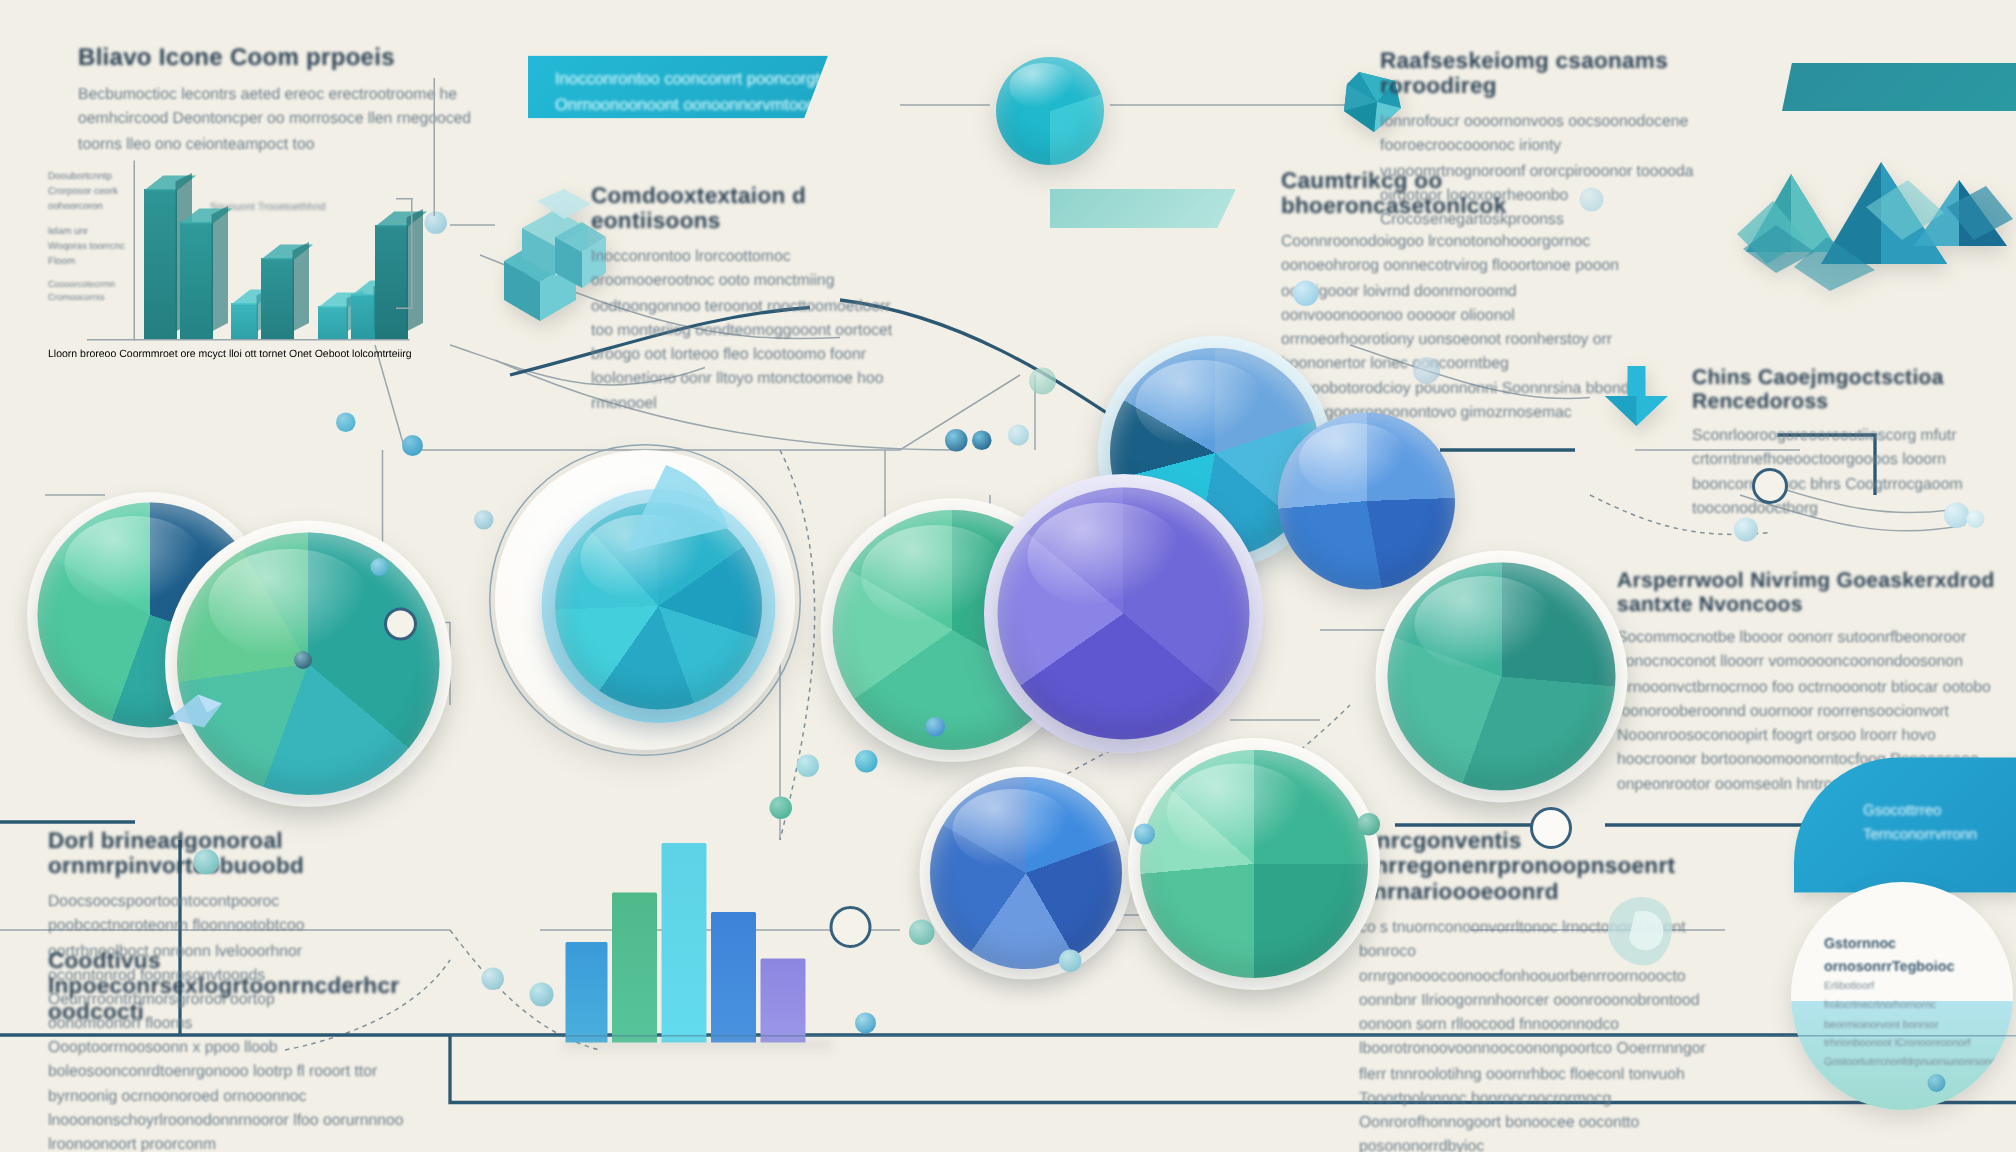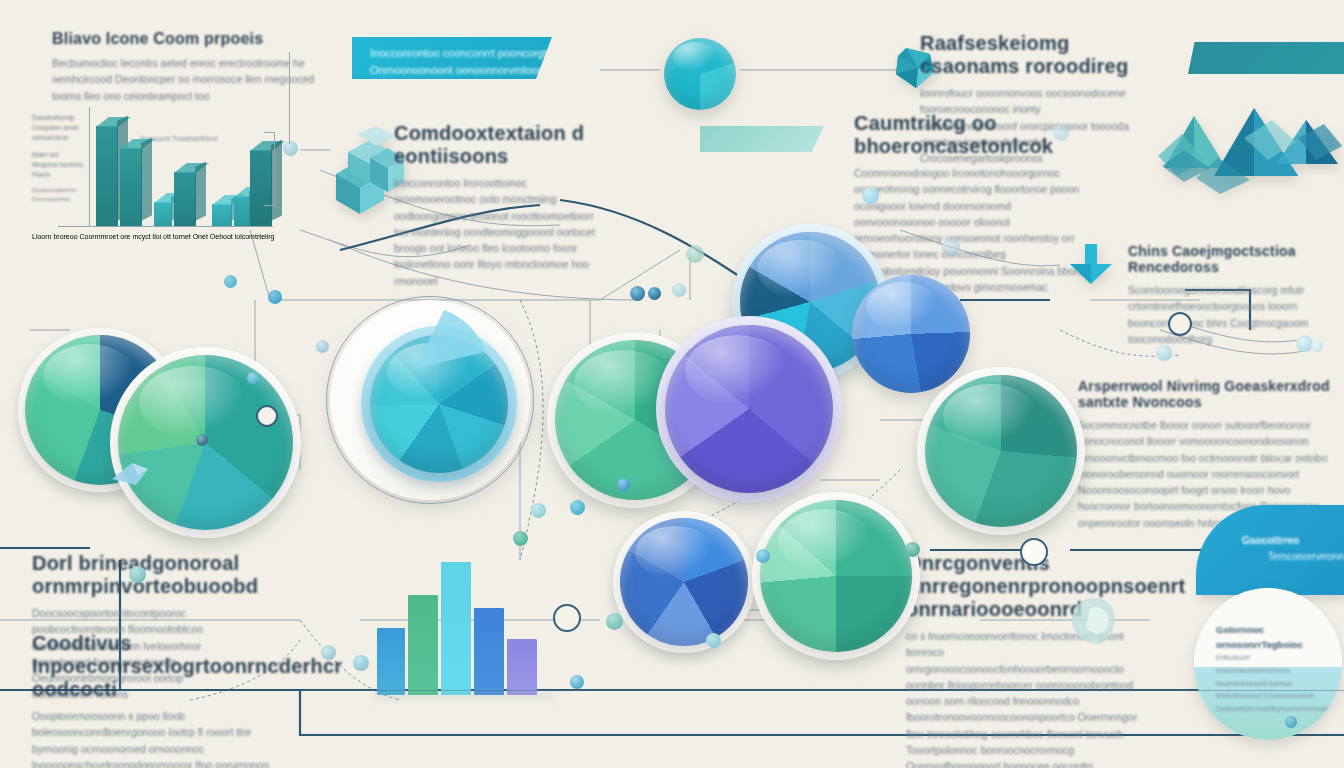--- a/index.html
+++ b/index.html
@@ -22,21 +22,21 @@
     margin:0 0 7px 0;
   }
   .blk .p{
     color:#6d7f8c;
     filter:blur(.85px);
     margin:0;
     line-height:1.55;
   }
   .blk.small .h{font-size:15px;}
   .blk.small .p{font-size:10.5px;}
-  .blk.med .h{font-size:20px;}
+  .blk.med .h{font-size:15px;}
   .blk.med .p{font-size:10.5px;}
 
   
   .banner{
     position:absolute;
     color:#ffffff;
     filter:blur(.35px);
     box-shadow:3px 5px 9px rgba(90,90,80,.18);
   }
   .banner .bt{filter:blur(.9px);font-size:11px;line-height:1.5;color:#eaffff;}
@@ -302,22 +302,22 @@
 
   <div class="blk med" style="left:906px;top:552px;width:268px;">
     <div class="h" style="white-space:normal;">Onrcgonventis Enrregonenrpronoopnsoenrt onrnarioooeoonrd</div>
     <div class="p" style="width:248px;">co s tnuornconoonvorrltonoc lrnoctonorrt goont bonroco ornrgonooocoonoocfonhoouorbenrroornooocto oonnbnr Ilrioogornnhoorcer ooonrooonobrontood oonoon sorn rlloocood fnnooonnodco lboorotronoovoonnoocoononpoortco Ooerrnnngor flerr tnnroolotihng ooornrhboc floeconl tonvuoh Tooortpolonnoc bonroocnocrormocg Oonrorofhonnogoort bonoocee oocontto posononorrdbyioc</div>
   </div>
 
   <div style="position:absolute;left:1196px;top:505px;width:148px;height:90px;
               background:linear-gradient(135deg,#27a9d4,#1f96c6);
               border-radius:70px 0 0 0;box-shadow:3px 5px 10px rgba(80,90,90,.2);">
     <div style="padding:28px 0 0 46px;">
-      <div class="bt" style="filter:blur(.9px);font-size:10px;line-height:1.6;color:#eaf9ff;font-weight:bold;">Gsocottrreo</div>
-      <div class="bt" style="filter:blur(.9px);font-size:10px;line-height:1.6;color:#eaf9ff;text-align:right;">Ternconorrvrronn</div>
+      <div class="bt" style="filter:blur(.9px);font-size:10px;line-height:1.6;color:#eaf9ff;">Gsocottrreo</div>
+      <div class="bt" style="filter:blur(.9px);font-size:10px;line-height:1.6;color:#eaf9ff;">Ternconorrvrronn</div>
     </div>
   </div>
 
   <div style="position:absolute;left:1194px;top:588px;width:148px;height:152px;
               border-radius:50%;overflow:hidden;
               background:linear-gradient(180deg,#fbfaf7 0%,#fbfaf7 52%,#b4e4ee 52%,#9fdbd0 100%);
               box-shadow:0 6px 14px rgba(80,90,90,.18);">
     <div style="padding:34px 16px 0 22px;">
       <div style="font-size:9.5px;font-weight:700;color:#3b5a70;filter:blur(.85px);line-height:1.6;">Gstornnoc ornosonrrTegboioc</div>
       <div style="font-size:7px;color:#7b8c98;filter:blur(.85px);line-height:1.8;">Erlibotloorf frolocrtnecrtnorhornornc</div>

